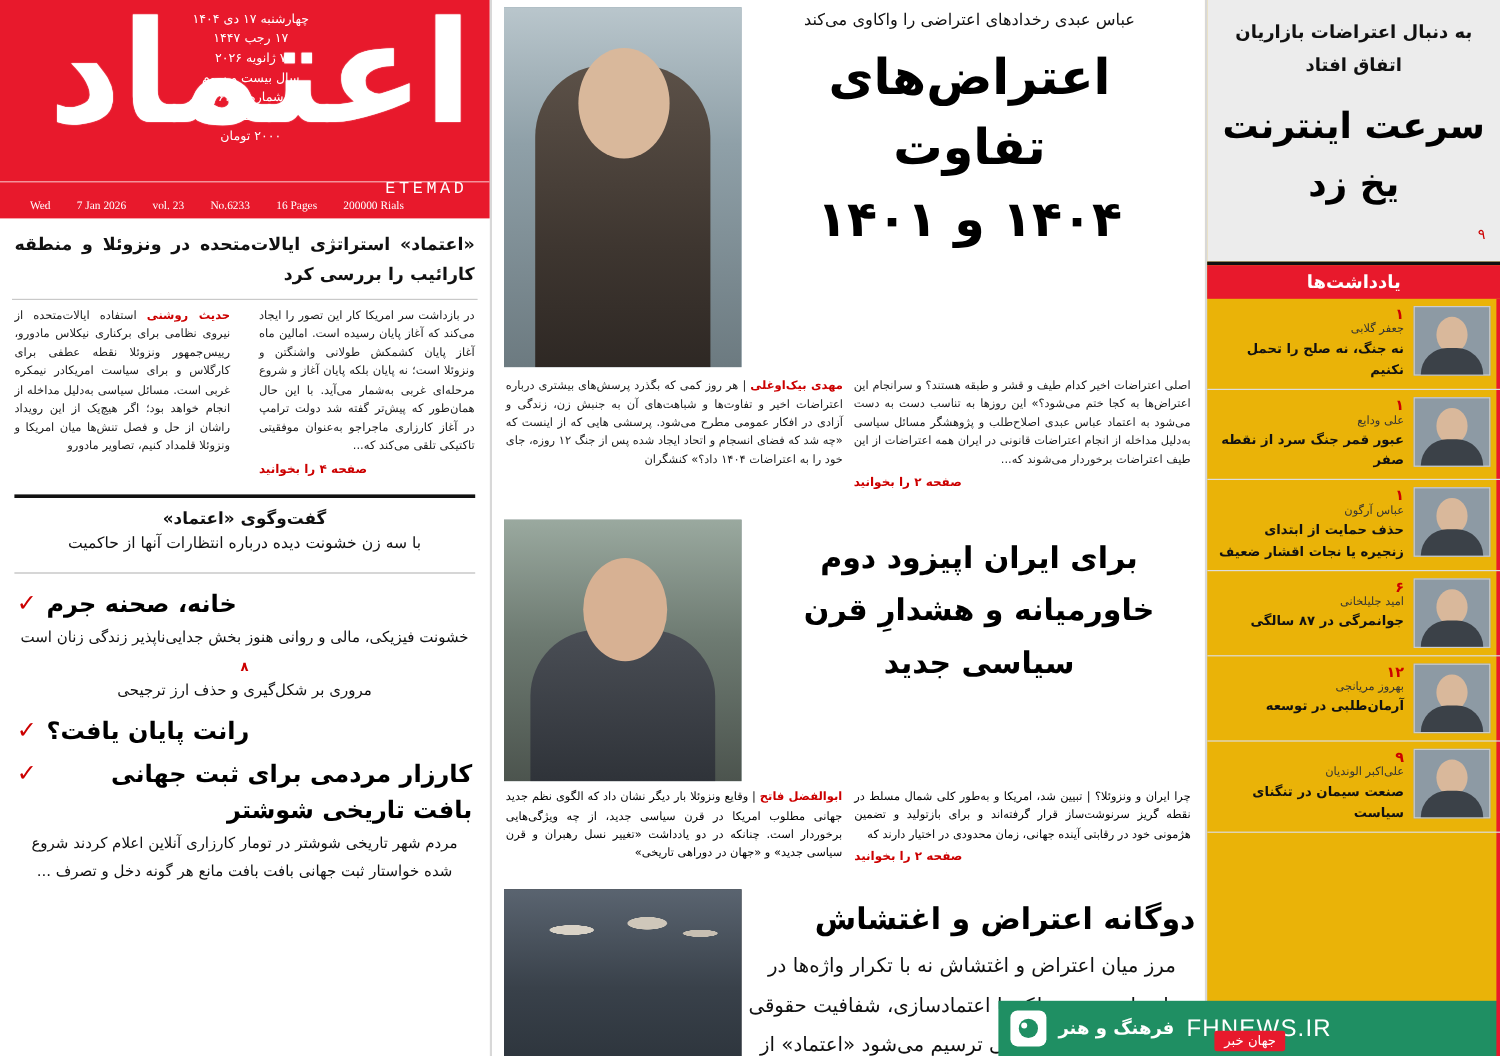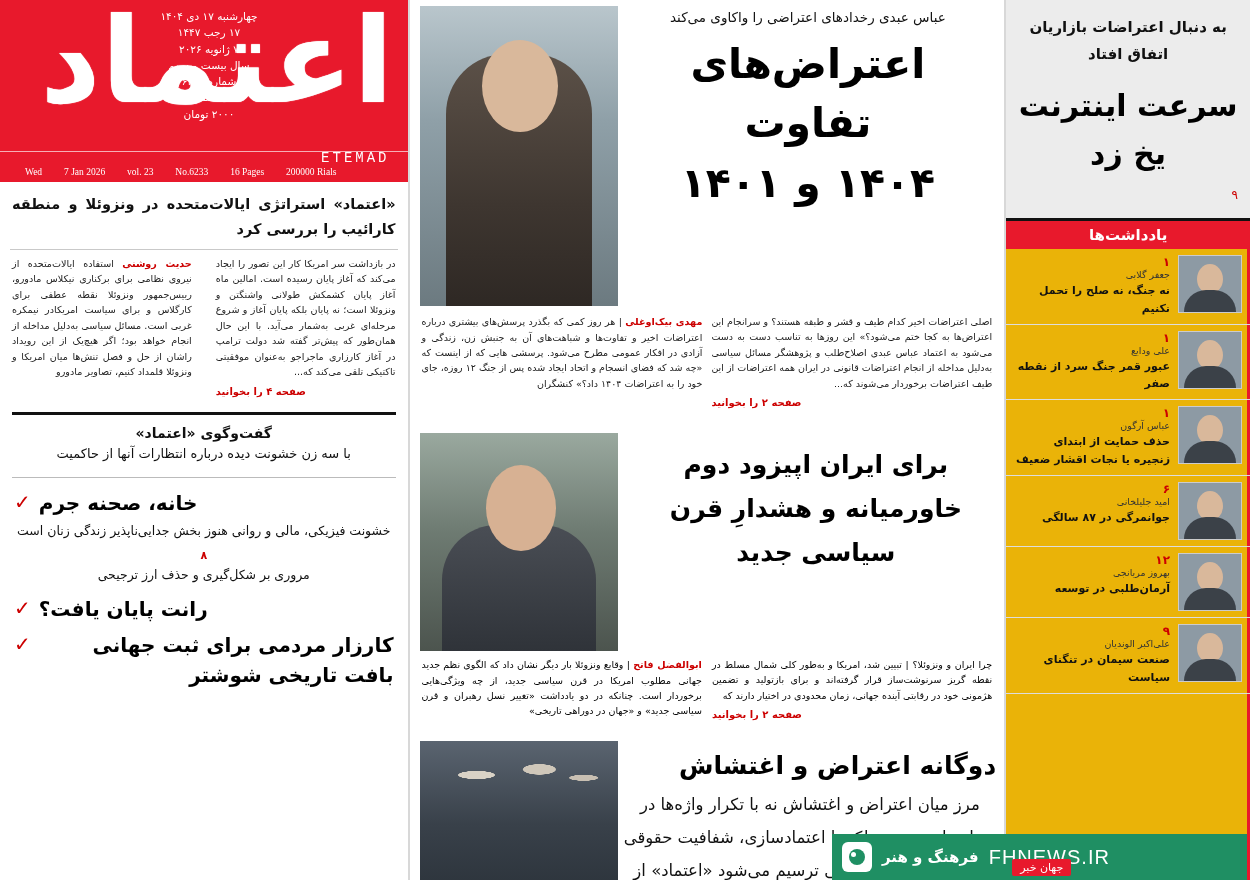--- a/index.html
+++ b/index.html
@@ -249,20 +249,21 @@
     <div class="check-item">
       <span class="chk">✓</span>
       <span class="check-title">رانت پایان یافت؟</span>
     </div>
     <div class="pagemark"></div>
 
     <div class="check-item">
       <span class="chk">✓</span>
       <span class="check-title">کارزار مردمی برای ثبت جهانی بافت تاریخی شوشتر</span>
     </div>
+    <div class="check-body">مردم شهر تاریخی شوشتر در تومار کارزاری آنلاین اعلام کردند شروع شده خواستار ثبت جهانی بافت بافت مانع هر گونه دخل و تصرف ...</div>
 
     <div class="fhbar">
       <div class="fh-logo"></div>
       <div class="fh-txt">فرهنگ و هنر</div>
       <div class="fh-site">FHNEWS.IR</div>
     </div>
   </div>
 
   <div class="col-mid">
 

